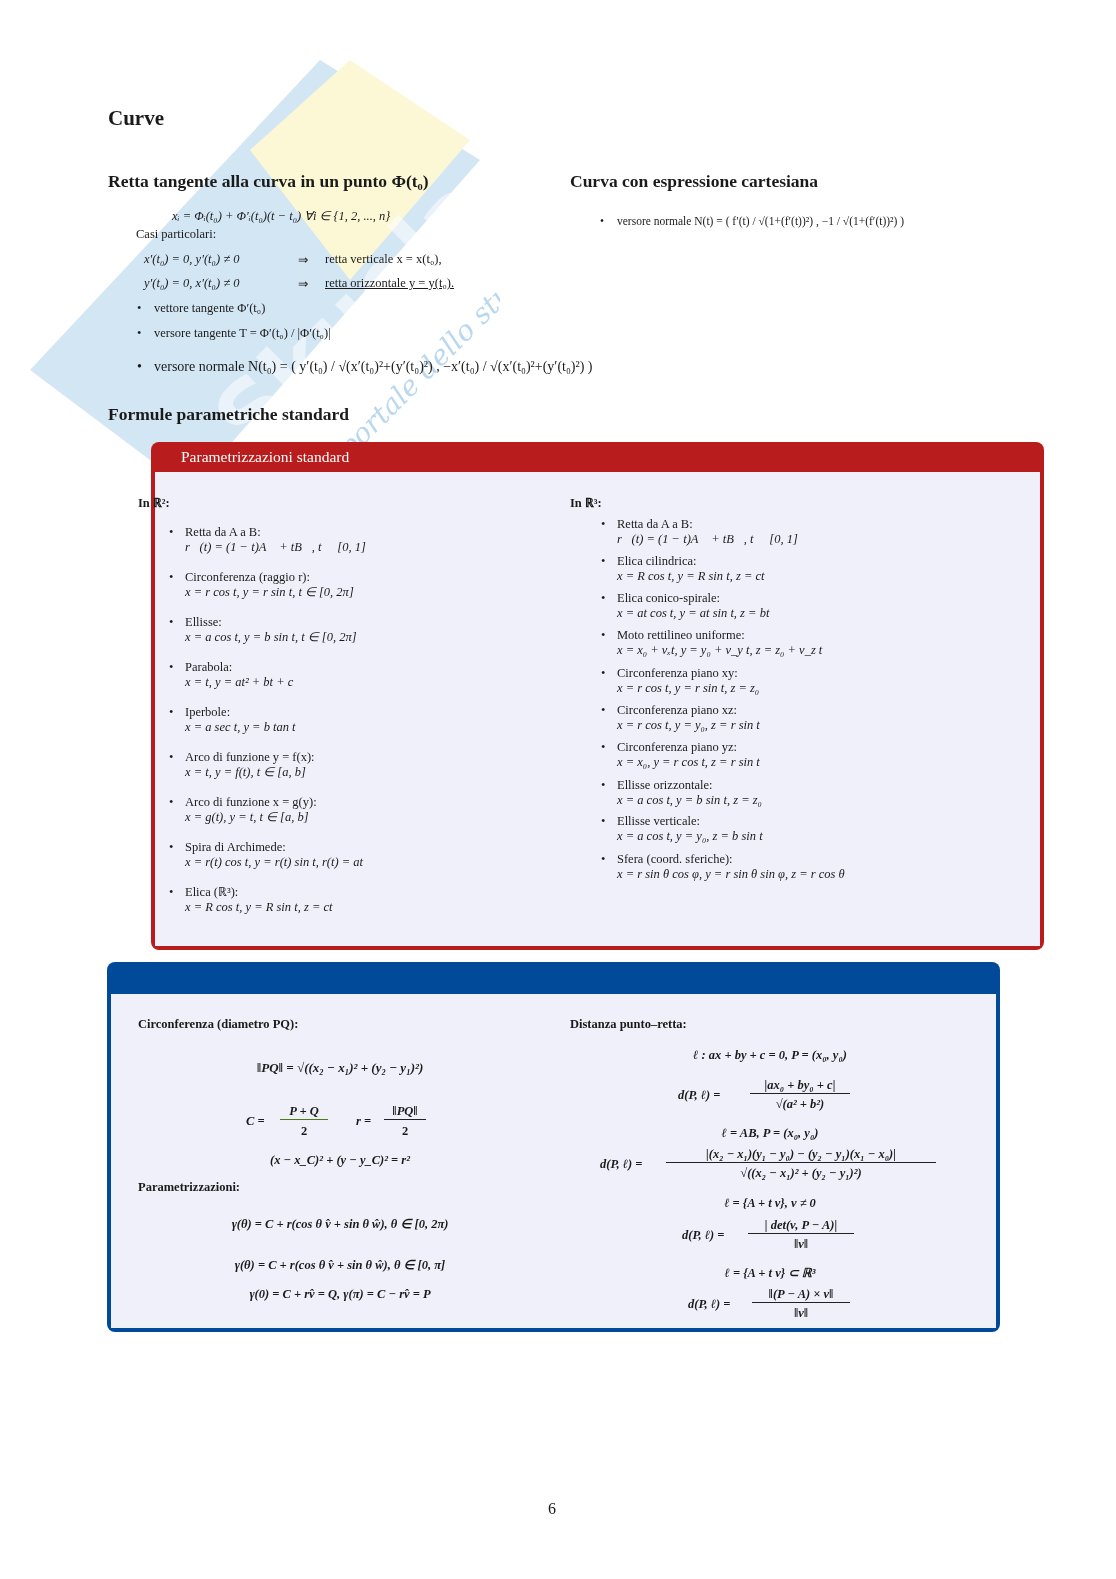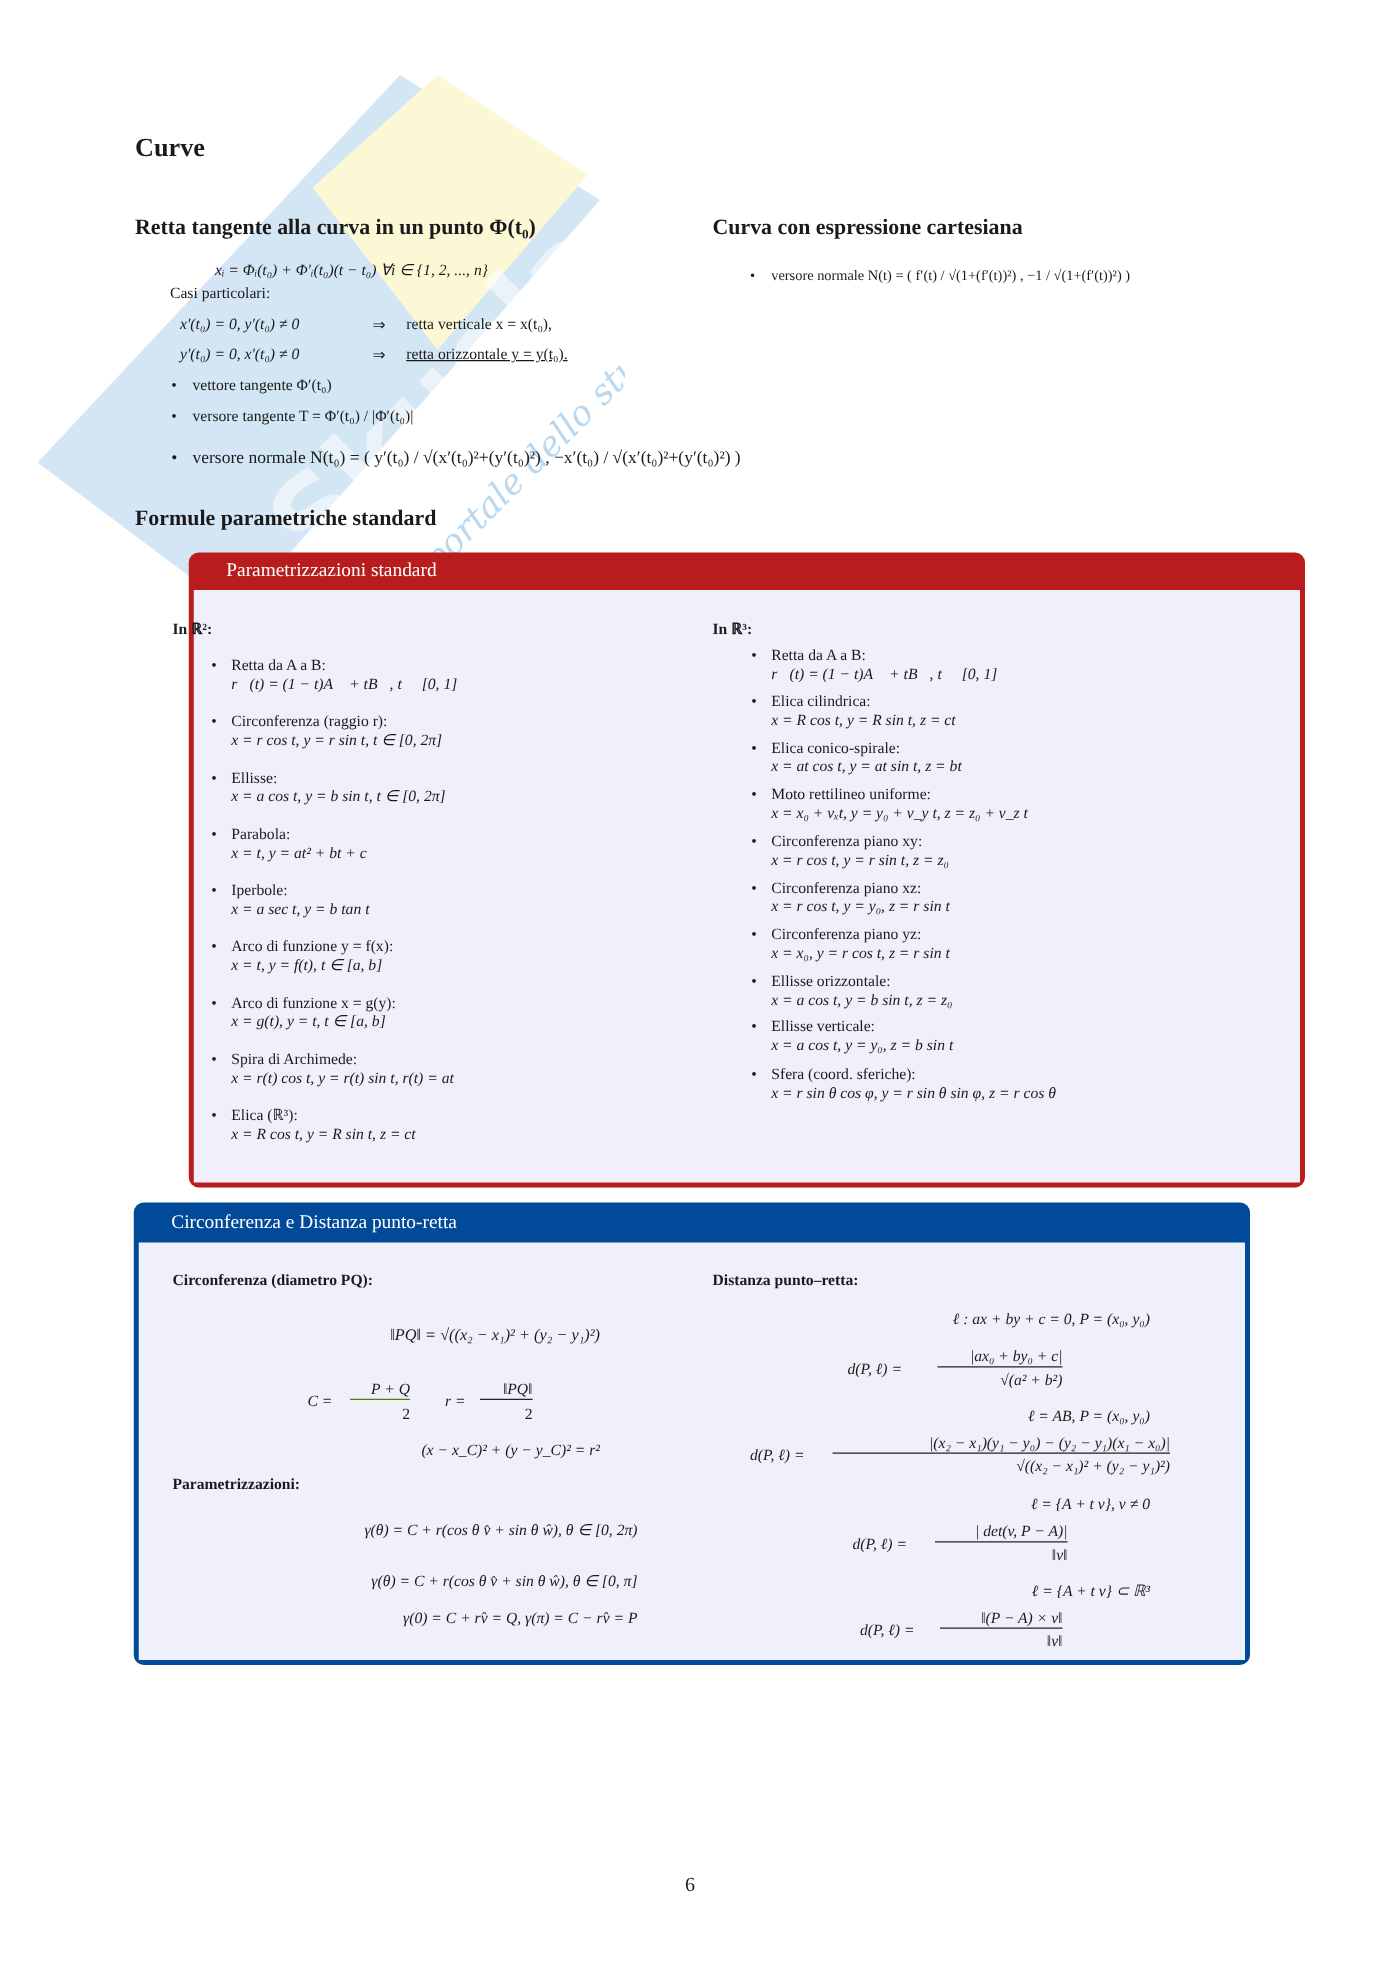--- a/index.html
+++ b/index.html
@@ -16,21 +16,21 @@
   .m { font-family: "Liberation Serif", "DejaVu Serif", serif; font-style: italic; }
   .h1 { position: absolute; left: 108px; top: 106px; font-size: 21px; font-weight: bold; font-family: "Liberation Serif", serif; }
   .h2 { position: absolute; font-size: 17.5px; font-weight: bold; font-family: "Liberation Serif", serif; }
   .txt { position: absolute; font-size: 12.5px; font-family: "Liberation Serif", serif; white-space: nowrap; }
   .bul::before { content: "•"; position: absolute; left: -17px; }
   .box {
     position: absolute; border-radius: 8px; overflow: hidden;
   }
   .box .head { color: #ffffff; font-size: 15.5px; font-family: "Liberation Serif", serif; padding-left: 30px; }
   .box .body { position: absolute; background: #f0f0fa; }
-  .ctr { position: absolute; font-size: 12.5px; font-family: "Liberation Serif", serif; white-space: nowrap; text-align: right; }
+  .ctr { position: absolute; font-size: 12.5px; font-family: "Liberation Serif", serif; white-space: nowrap; text-align: center; font-weight: bold; }
   .bold { font-weight: bold; }
   .item { position: absolute; font-size: 12.5px; font-family: "Liberation Serif", serif; line-height: 15px; white-space: nowrap; }
   .item .lbl { display: block; }
   .item .f { display: block; font-style: italic; }
   .item::before { content: "•"; position: absolute; left: -16px; top: 0; }
   .pageno { position: absolute; left: 548px; top: 1500px; font-size: 16px; font-family: "Liberation Serif", serif; }
 </style>
 </head>
 <body>
 
@@ -146,21 +146,20 @@
   <div class="item" style="left:617px; top:814px;">
       <span class="lbl">Ellisse verticale:</span>
       <span class="f">x = a cos t,  y = y₀,  z = b sin t</span>
     </div>
   <div class="item" style="left:617px; top:852px;">
       <span class="lbl">Sfera (coord. sferiche):</span>
       <span class="f">x = r sin θ cos φ,  y = r sin θ sin φ,  z = r cos θ</span>
     </div>
 
   <div class="box" style="left:107px; top:962px; width:893px; height:370px; background:#004a99;">
-    <div class="head" style="height:32px; line-height:32px;">Circonferenza e Distanza punto-retta</div>
     <div class="body" style="left:4px; top:32px; width:885px; height:334px;"></div>
   </div>
 
   <div class="txt bold" style="left:138px; top:1017px;">Circonferenza (diametro PQ):</div>
   <div class="ctr m" style="left:200px; width:280px; top:1060px; font-size:13px;">‖PQ‖ = √((x₂ − x₁)² + (y₂ − y₁)²)</div>
 
   <div class="ctr m" style="left:246px; top:1114px;">C =</div>
   <div class="ctr m" style="left:280px; width:48px; top:1104px; border-bottom:1px solid #4d7c0f;">P + Q</div>
   <div class="ctr" style="left:280px; width:48px; top:1124px;">2</div>
   <div class="ctr m" style="left:356px; top:1114px;">r =</div>

